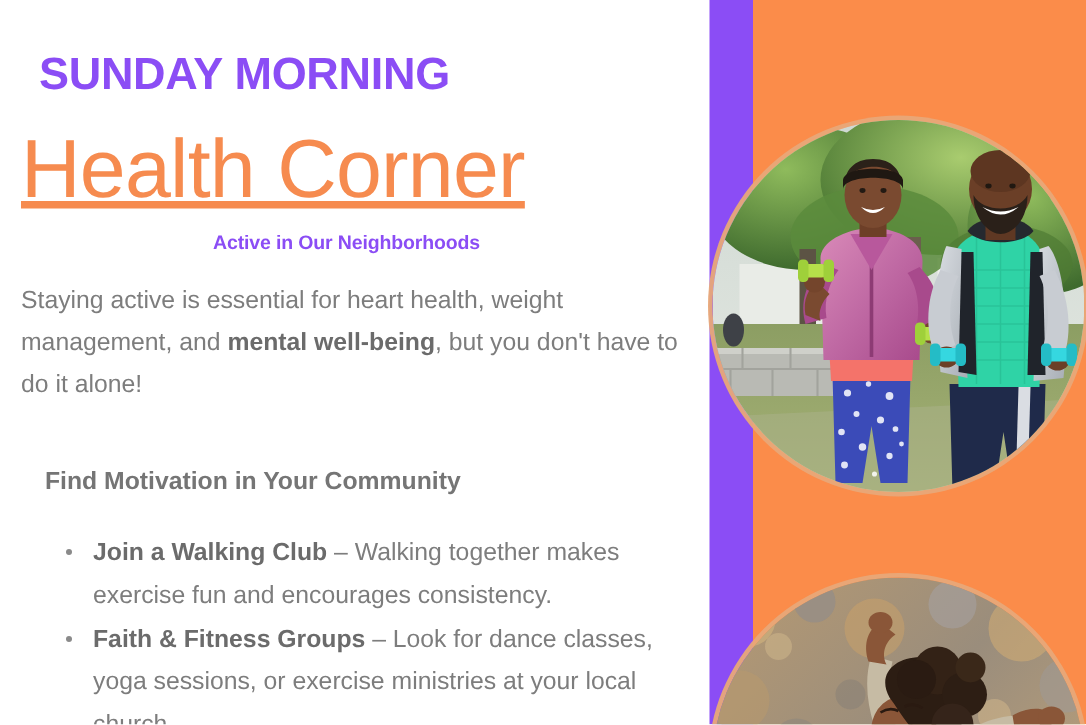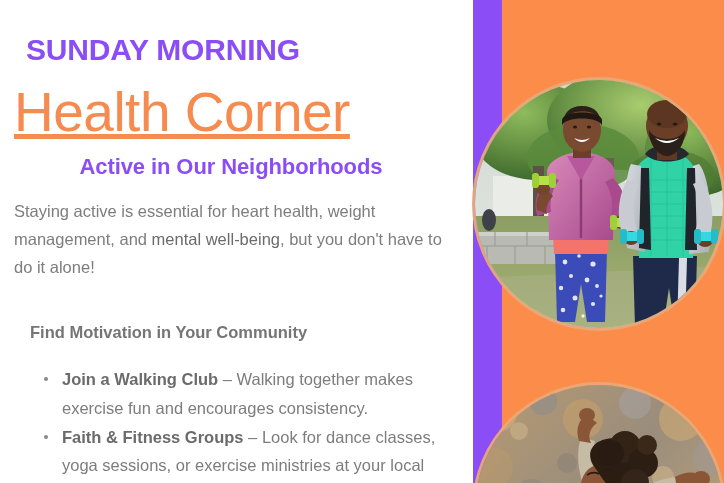--- a/index.html
+++ b/index.html
@@ -97,36 +97,36 @@
     color: #f68b4f;
     line-height: 1.02;
     letter-spacing: -0.5px;
     white-space: nowrap;
     text-decoration: underline;
   }
 
   .subtitle {
     margin: 0;
     padding-top: 14px;
-    font-size: 22px;
+    font-size: 13px;
     font-weight: bold;
     color: #8b4df5;
     text-align: center;
     letter-spacing: -0.1px;
     padding-right: 8px;
   }
 
   .lede {
     margin: 0;
     padding-top: 17px;
     font-size: 16.5px;
     line-height: 1.72;
     color: #7d7d7d;
   }
-  .lede b { color: #6b6b6b; font-weight: normal; }
+  .lede b { color: #6b6b6b; font-weight: bold; }
 
   .section-heading {
     margin: 16px;
     padding-top: 24px;
     font-size: 16.5px;
     font-weight: bold;
     color: #757575;
     line-height: 1.3;
   }
 

